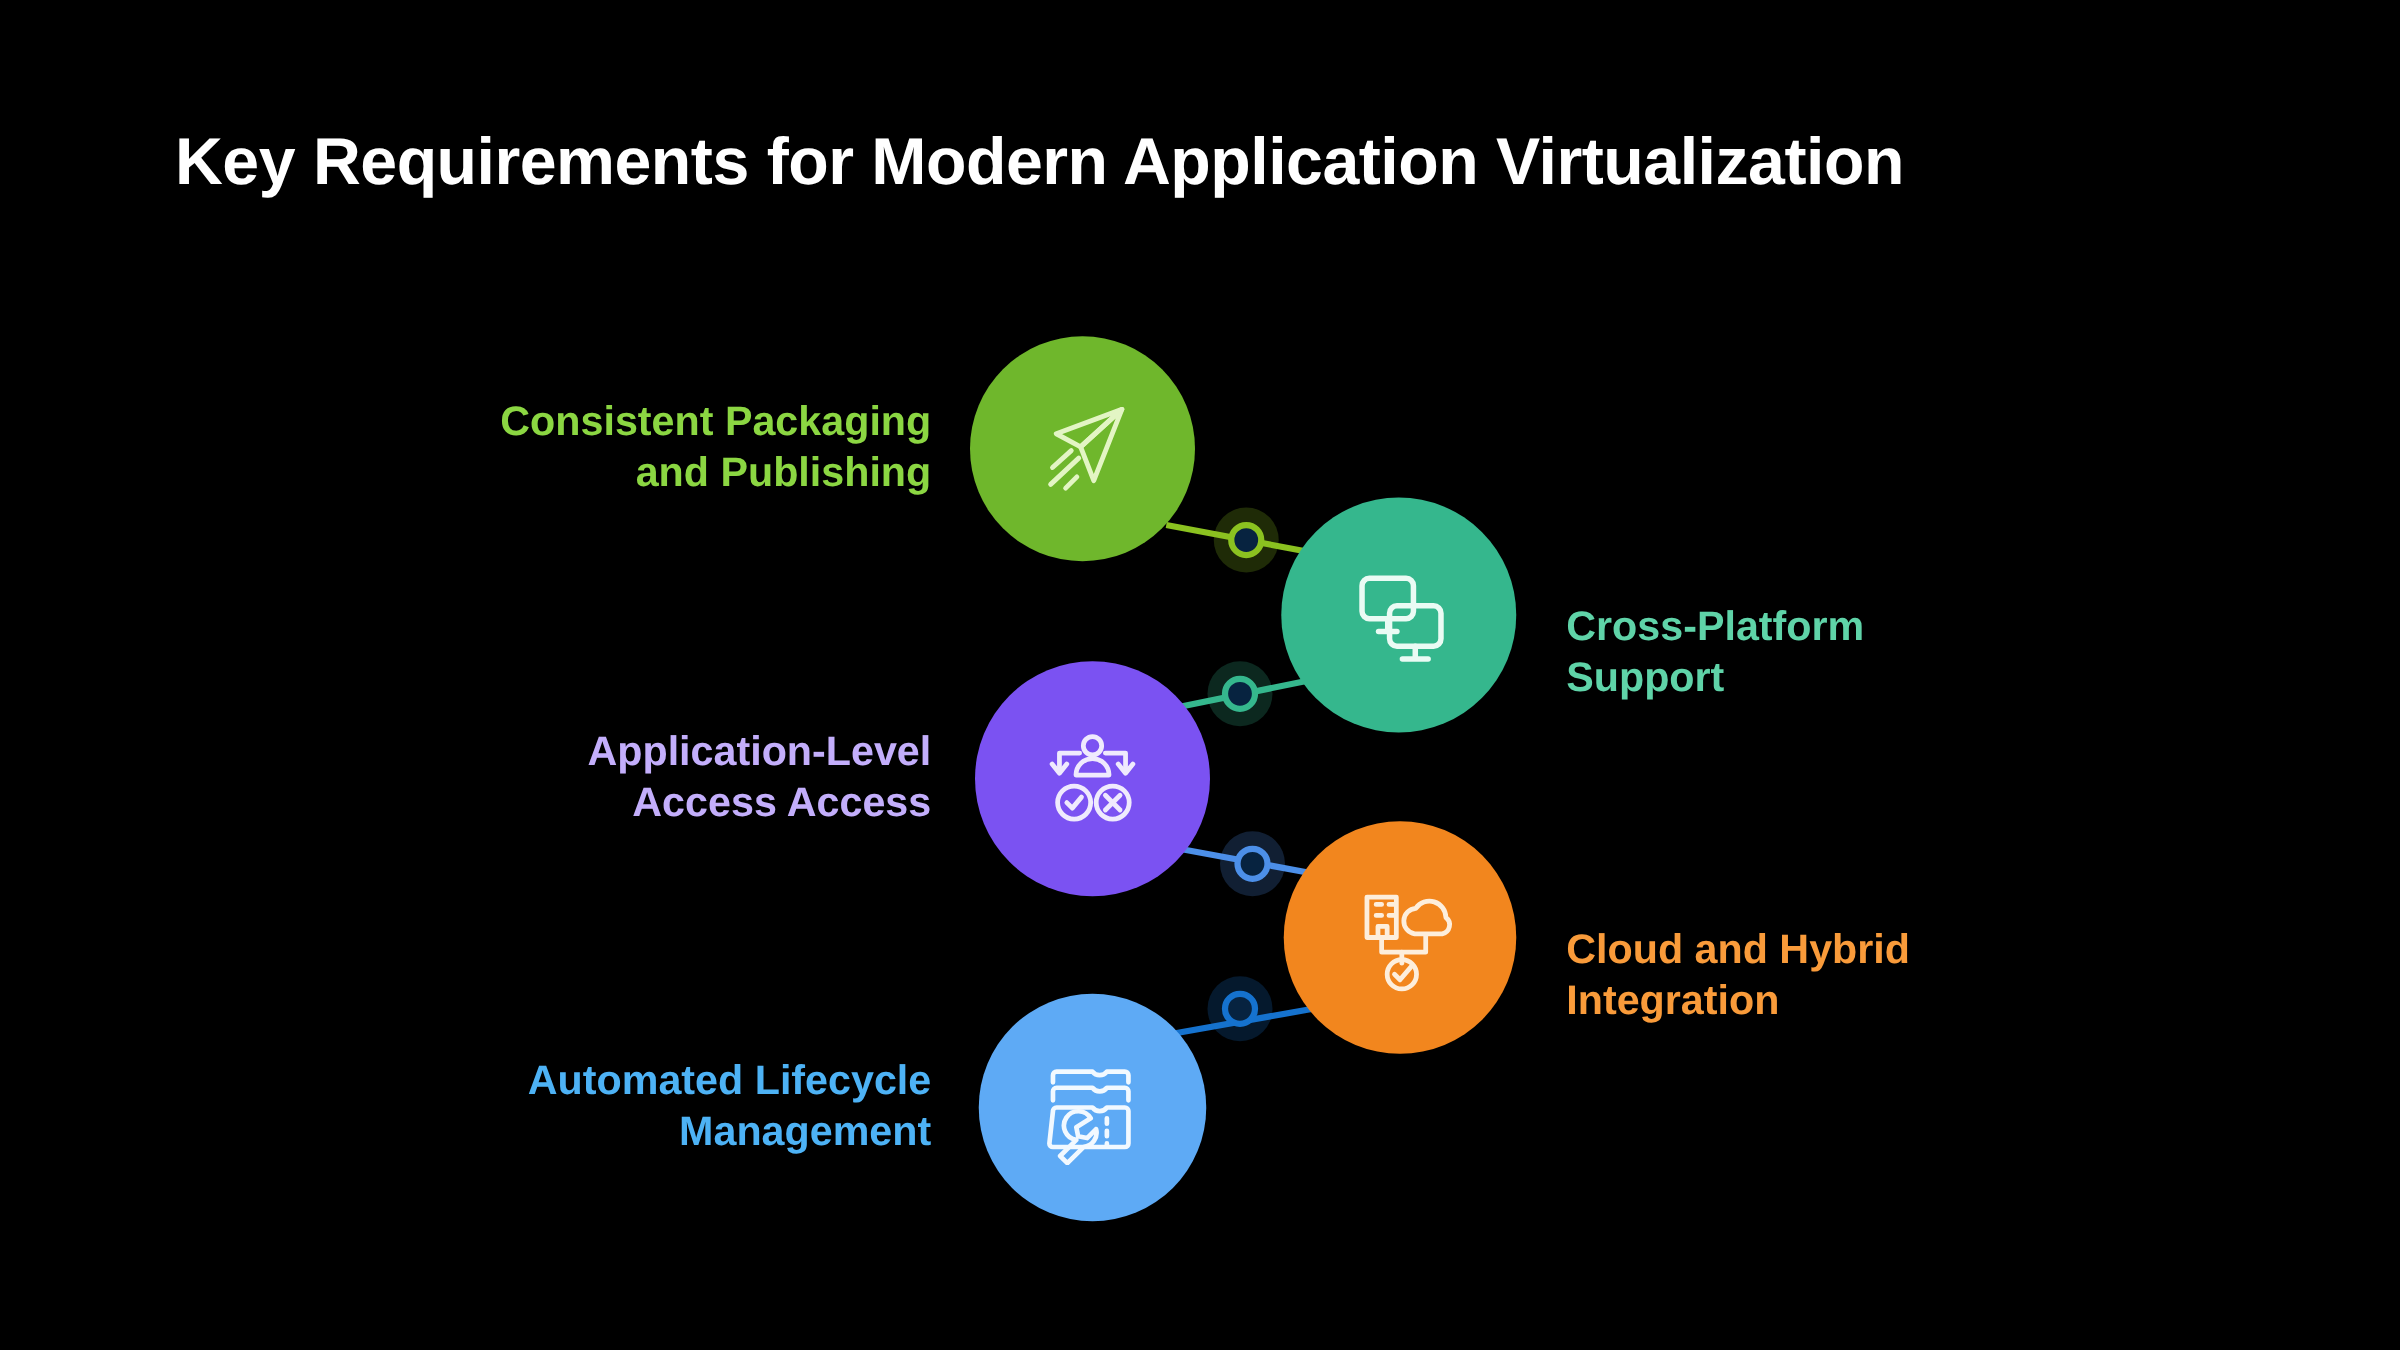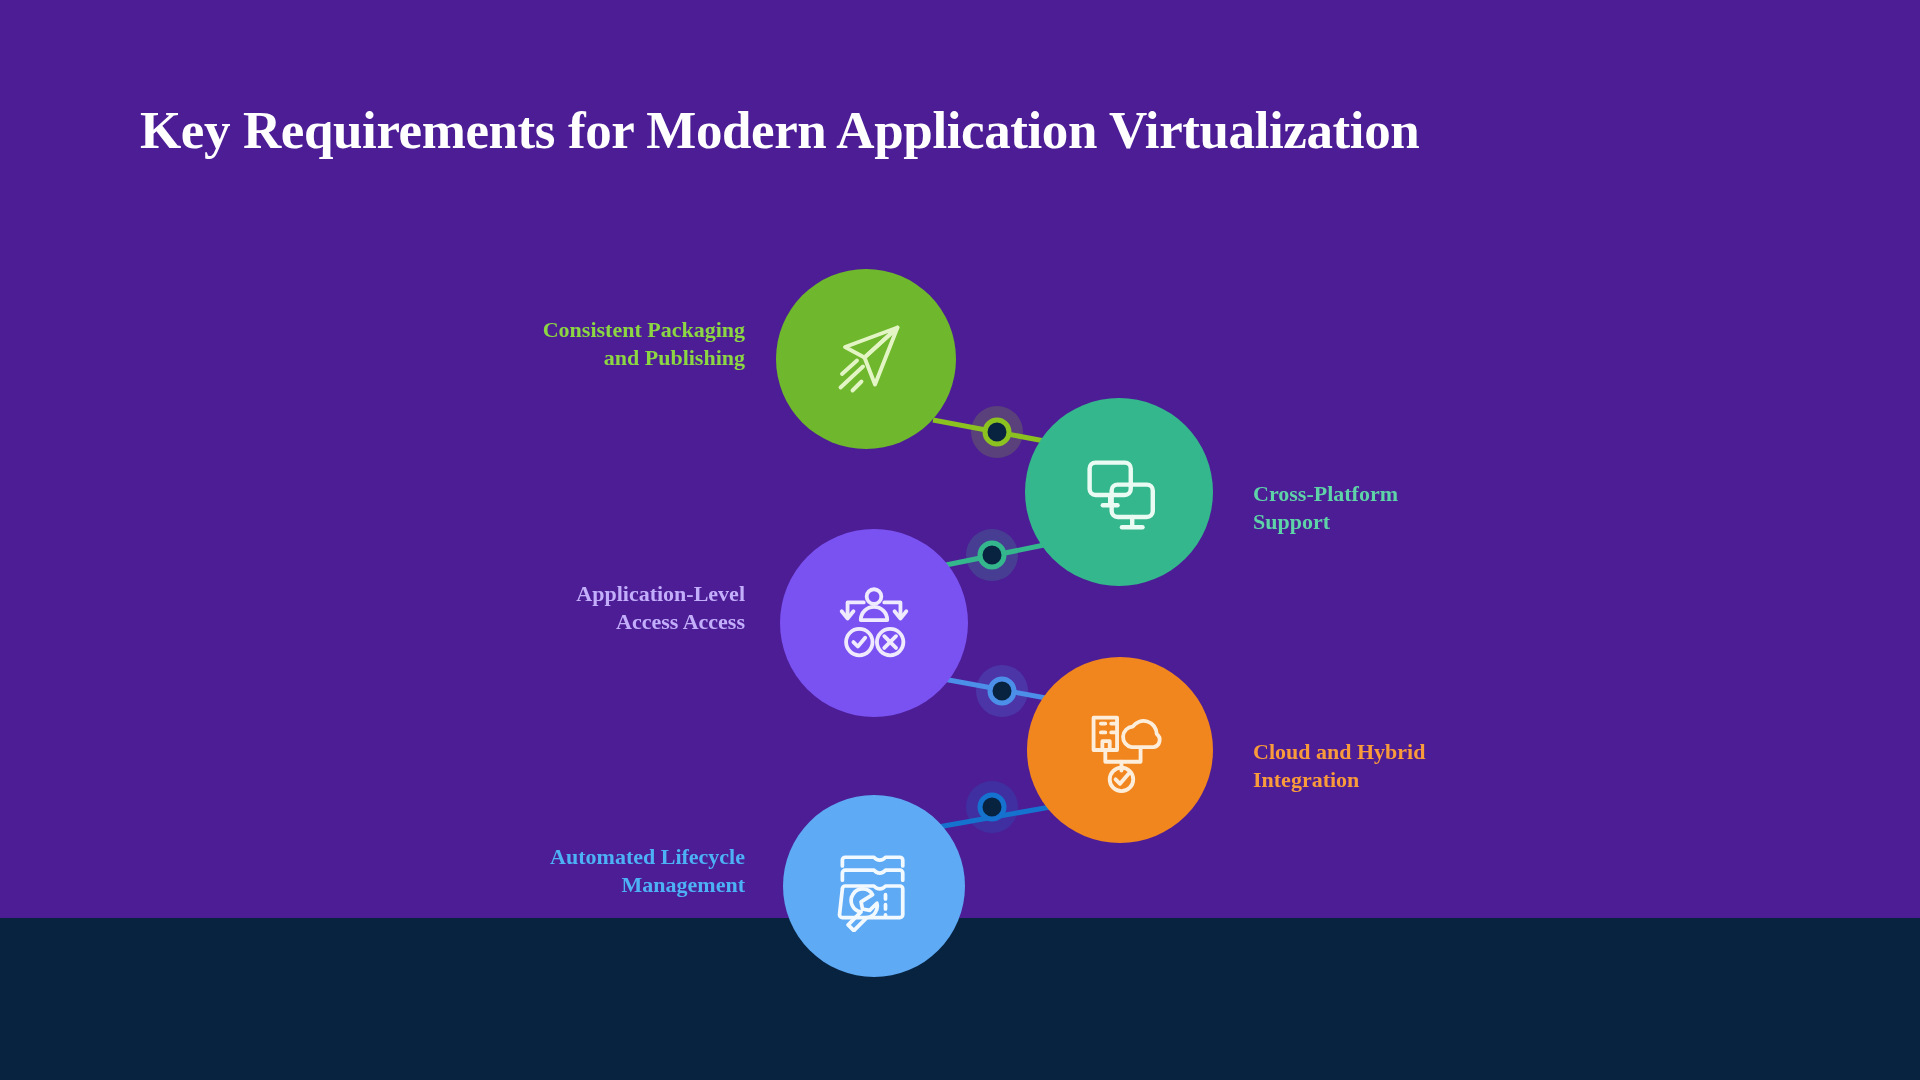--- a/index.html
+++ b/index.html
@@ -10,23 +10,22 @@
     overflow: hidden;
   }
   body {
     background: #072340;
     font-family: "Liberation Sans", sans-serif;
     -webkit-font-smoothing: antialiased;
   }
   .slide {
     position: relative;
     width: 1920px;
-    height: 918px;
-    background: #4c1d95;
-    font-family: Liberation Serif, serif;
+    height: 1080px;
+    background: #000000;
   }
   .title {
     position: absolute;
     left: 140px;
     top: 100px;
     width: 1650px;
     color: #ffffff;
     font-size: 53px;
     font-weight: bold;
     letter-spacing: -0.4px;
@@ -49,21 +48,21 @@
   .node {
     position: absolute;
     border-radius: 50%;
     display: flex;
     align-items: center;
     justify-content: center;
   }
   .node svg { display: block; }
   .label {
     position: absolute;
-    font-size: 22px;
+    font-size: 33px;
     font-weight: bold;
     line-height: 1.25;
     white-space: pre-line;
   }
   .label.left  { text-align: right; }
   .label.right { text-align: left; margin-top: 30px; }
 </style>
 </head>
 <body>
 

